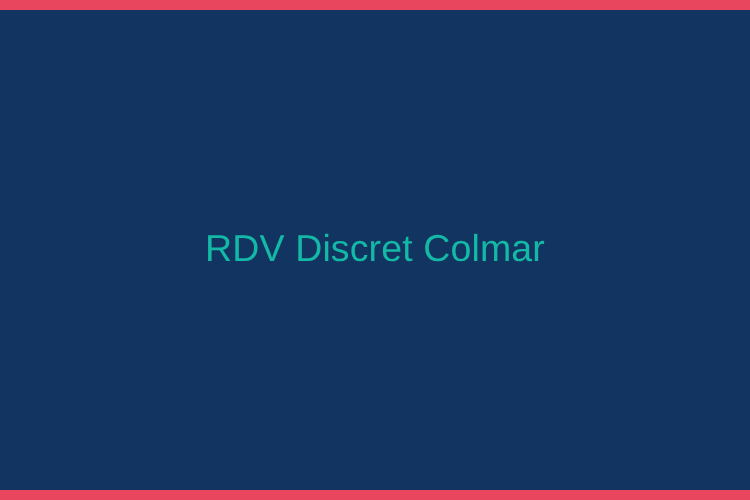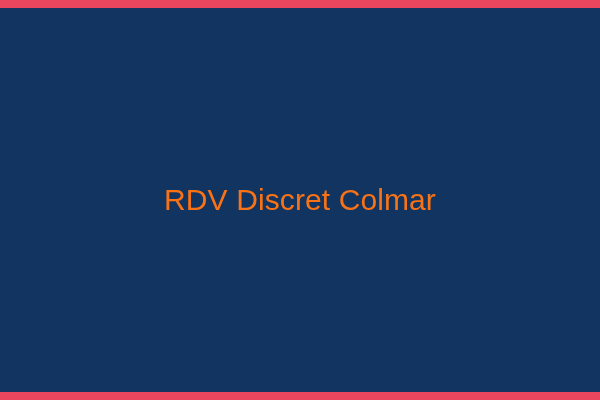--- a/index.html
+++ b/index.html
@@ -49,21 +49,21 @@
   }
 
   .banner-title {
     margin: 0;
     padding: 0;
     font-family: "Liberation Sans", sans-serif;
     font-size: 30px;
     font-weight: 400;
     line-height: 1.2;
     letter-spacing: 0.1px;
-    color: #f97316;
+    color: #14b8a6;
     text-align: center;
     white-space: nowrap;
     user-select: none;
   }
 </style>
 </head>
 <body>
 
 <div class="banner">
 

